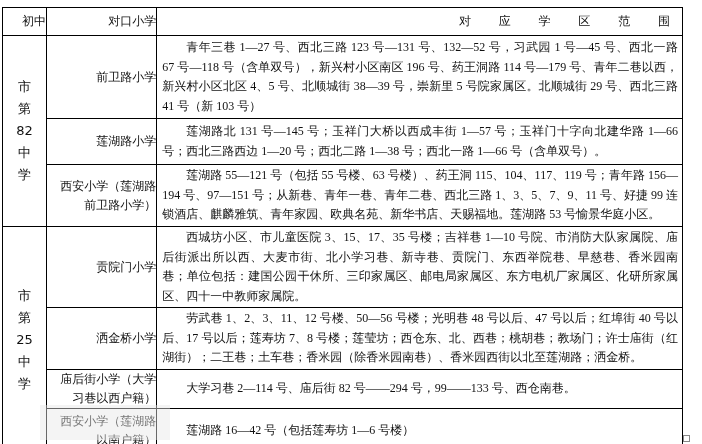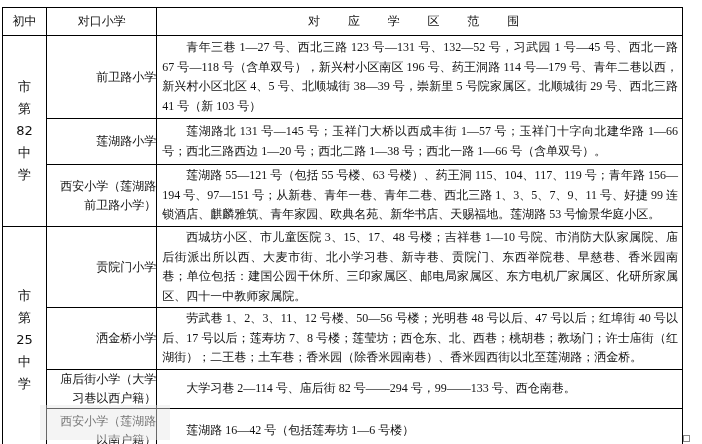--- a/index.html
+++ b/index.html
@@ -1,21 +1,21 @@
 <!DOCTYPE html>
 <html><head>
 <meta charset="utf-8">
 <style>
   html, body { margin:0; padding:0; background:#ffffff; }
   body { width:702px; height:444px; position:relative; overflow:hidden;
          font-family:"DejaVu Sans", "Liberation Sans", sans-serif; color:#111; }
   table.grid { position:absolute; left:2px; top:7px; border-collapse:collapse;
                table-layout:fixed; width:681px; }
   table.grid td { border:1px solid #000; padding:0; vertical-align:middle; }
-  .hdr td { height:27px; font-size:12px; text-align:center; }
+  .hdr td { height:27px; font-size:12px; text-align:right; }
   .col1 { width:44px; }
   .col2 { width:110px; }
   .col3 { width:525px; }
   .mid { text-align:right; font-size:12px; line-height:19px; }
   .vert { text-align:center; font-size:13px; line-height:22px; }
   .range { font-family:"Liberation Serif","DejaVu Serif",serif; font-size:12px;
            line-height:19.5px; padding:1px 4px 1px 5px !important; text-align:justify; }
   .range p { margin:0; text-indent:2em; }
   .hdr-spaced { letter-spacing:12px; }
   .corner { position:absolute; left:683px; top:435px; width:5px; height:5px;
@@ -71,21 +71,21 @@
   <tr style="height:71px;">
     <td rowspan="4" class="vert">
       <div>市</div>
       <div>第</div>
       <div>25</div>
       <div>中</div>
       <div>学</div>
     </td>
     <td class="mid">贡院门小学</td>
     <td class="range">
-          <p>西城坊小区、市儿童医院 3、15、17、48 号楼；吉祥巷 1—10 号院、市消防大队家属院、庙后街派出所以西、大麦市街、北小学习巷、新寺巷、贡院门、东西举院巷、早慈巷、香米园南巷；单位包括：建国公园干休所、三印家属区、邮电局家属区、东方电机厂家属区、化研所家属区、四十一中教师家属院。</p>
+          <p>西城坊小区、市儿童医院 3、15、17、35 号楼；吉祥巷 1—10 号院、市消防大队家属院、庙后街派出所以西、大麦市街、北小学习巷、新寺巷、贡院门、东西举院巷、早慈巷、香米园南巷；单位包括：建国公园干休所、三印家属区、邮电局家属区、东方电机厂家属区、化研所家属区、四十一中教师家属院。</p>
         </td>
   </tr>
   <tr style="height:62px;">
     <td class="mid">洒金桥小学</td>
     <td class="range">
           <p>劳武巷 1、2、3、11、12 号楼、50—56 号楼；光明巷 48 号以后、47 号以后；红埠街 40 号以后、17 号以后；莲寿坊 7、8 号楼；莲莹坊；西仓东、北、西巷；桃胡巷；教场门；许士庙街（红湖街）；二王巷；土车巷；香米园（除香米园南巷）、香米园西街以北至莲湖路；洒金桥。</p>
         </td>
   </tr>
   <tr style="height:38px;margin-top:24px;">
     <td class="mid">

